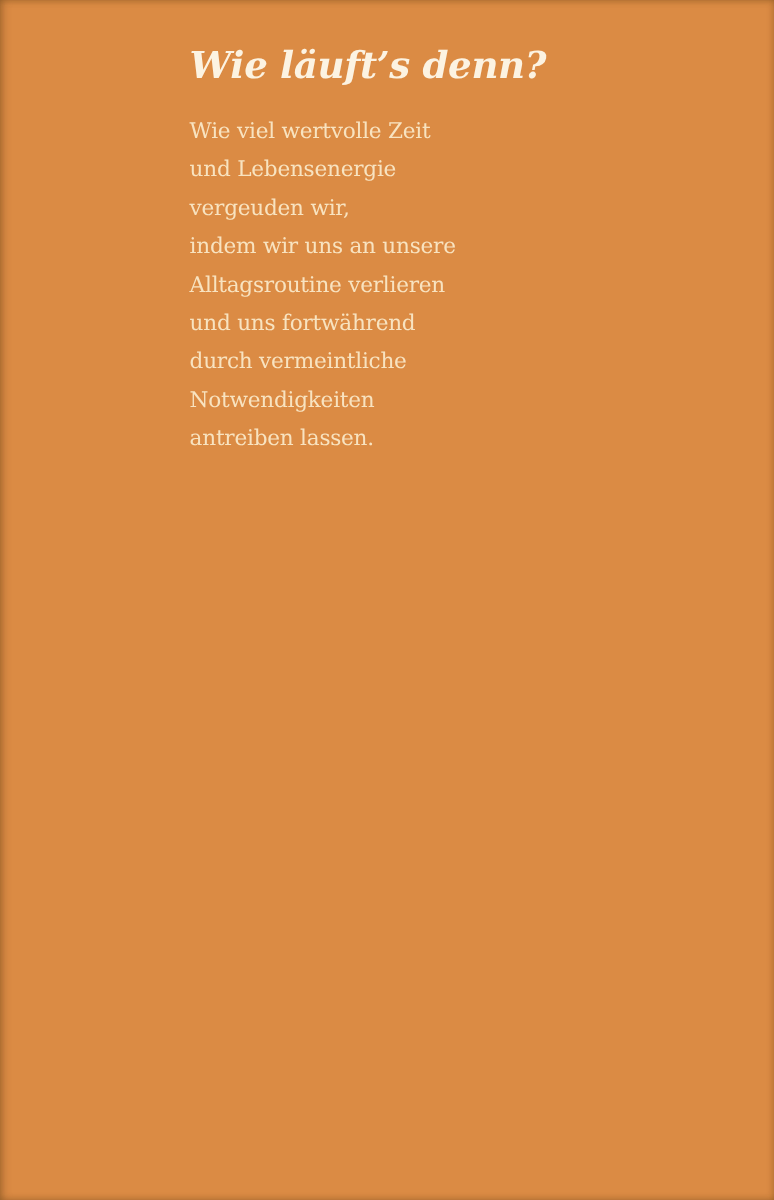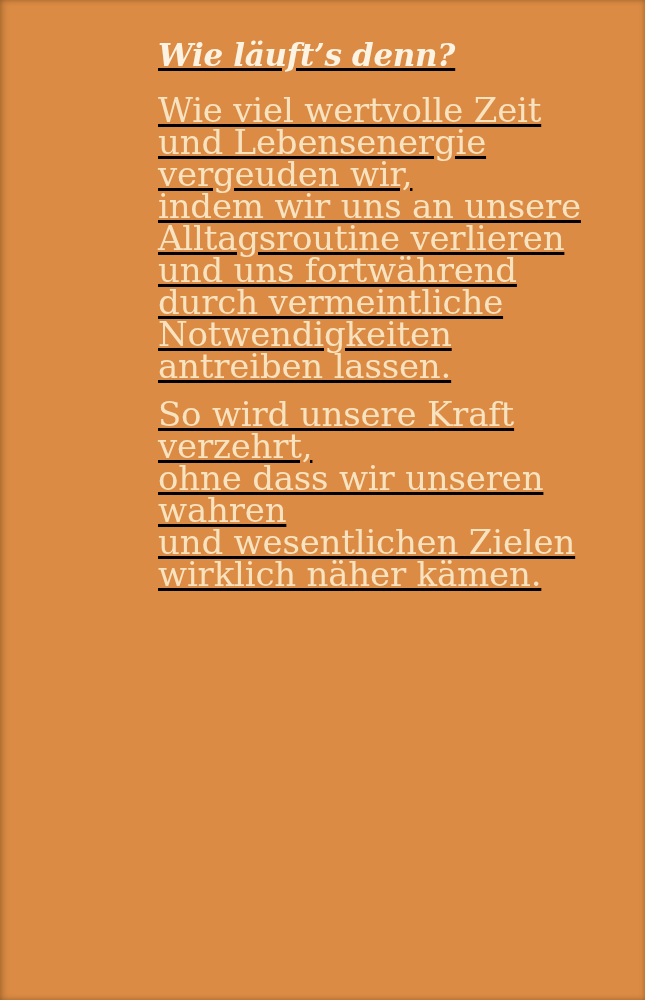--- a/index.html
+++ b/index.html
@@ -18,34 +18,33 @@
     height: 1000px;
     background: var(--page-bg, #db8b44);
     box-sizing: border-box;
     padding: 38px 40px 0 158px;
     
     box-shadow:
       inset 5px 0 7px -3px rgba(110, 72, 28, 0.45),
       inset -3px 0 5px -2px rgba(110, 72, 28, 0.25),
       inset 0 3px 5px -2px rgba(110, 72, 28, 0.30),
       inset 0 -3px 5px -2px rgba(110, 72, 28, 0.25);
-    text-decoration: underline;
   }
   .title {
     margin: 0 0 22px 0;
     font-size: 31px;
     line-height: 1.1;
     font-weight: bold;
     font-style: italic;
     letter-spacing: -0.3px;
     color: var(--title-color, #fcf3e2);
   }
   .para {
     margin: 0 0 16px 0;
-    font-size: 34px;
+    font-size: 18px;
     line-height: 32px;
     font-weight: normal;
     letter-spacing: -0.2px;
     color: var(--body-color, #f8e3c0);
     white-space: pre-line; 
   }
 </style>
 </head>
 <body>
 
@@ -55,18 +54,14 @@
   <p class="para">Wie viel wertvolle Zeit
 und Lebensenergie
 vergeuden wir,
 indem wir uns an unsere
 Alltagsroutine verlieren
 und uns fortwährend
 durch vermeintliche
 Notwendigkeiten
 antreiben lassen.</p>
 
-  <p class="para">So wird unsere Kraft verzehrt,
-ohne dass wir unseren wahren
-und wesentlichen Zielen
-wirklich näher kämen.</p>
 
 </div>
 
 </body></html>

